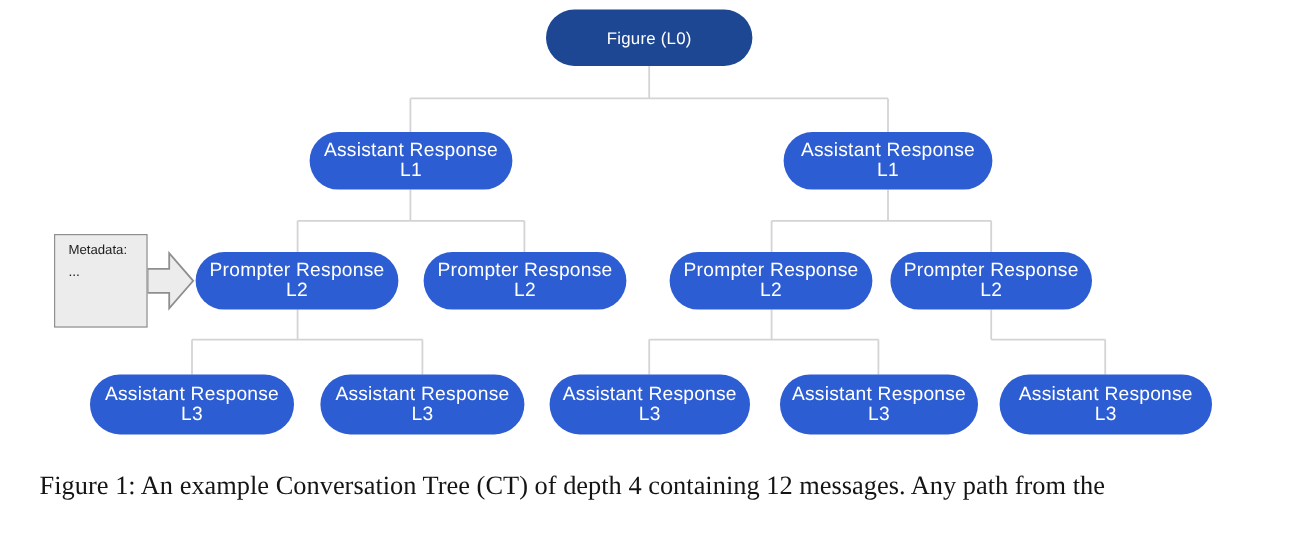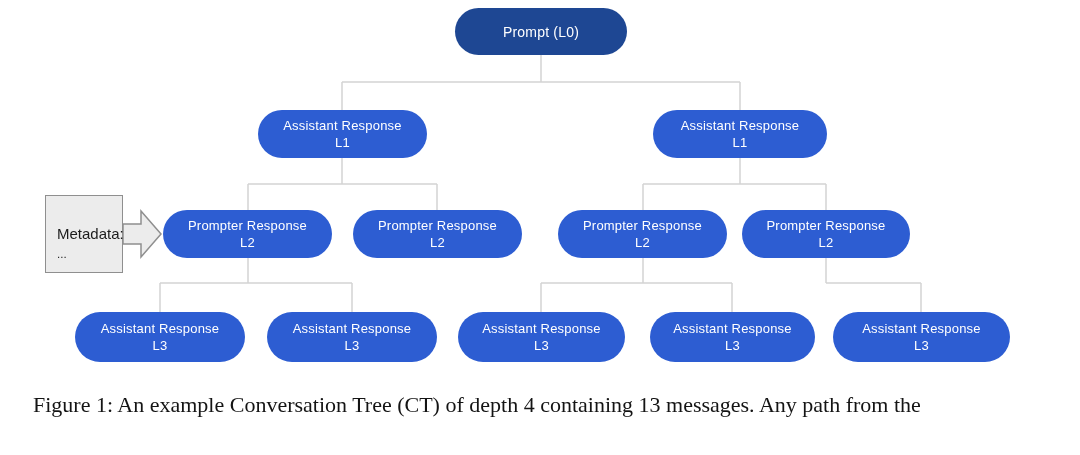--- a/index.html
+++ b/index.html
@@ -47,39 +47,38 @@
     box-sizing: border-box;
   }
   .node.root {
     background: var(--root-fill, #1e4793);
   }
   .node-label {
     font-size: 14px;
     letter-spacing: 0.2px;
   }
   .node-title, .node-level {
-    font-size: 13px;
+    font-size: 16px;
     line-height: 17.5px;
     letter-spacing: 0.2px;
     text-align: right;
   }
   .meta-box {
     position: absolute;
     left: 45px; top: 195px;
     width: 78px; height: 78px;
     background: var(--note-fill, #ececec);
     border: 1.5px solid var(--note-border, #8f8f8f);
     box-sizing: border-box;
     padding: 7px 0 0 11px;
     color: #1c1c1c;
   }
   .meta-title {
-    font-size: 15px;
+    font-size: 11px;
     display: block;
-    margin-top: 22px;
   }
   .meta-body {
     font-size: 11.5px;
     display: block;
     margin-top: 6px;
   }
   .arrow-layer {
     position: absolute;
     left: 0; top: 0;
     width: 1080px;
@@ -123,21 +122,21 @@
     <svg class="arrow-layer" viewBox="0 0 1080 378" xmlns="http://www.w3.org/2000/svg">
       <polygon points="123,224 141,224 141,211 161,234 141,257 141,244 123,244"></polygon>
     </svg>
 
     <div class="meta-box">
       <span class="meta-title">Metadata:</span>
       <span class="meta-body">...</span>
     </div>
 
     <div class="node root" style="left:455px;top:8px;width:172px;height:47px">
-      <span class="node-label">Prompt (L0)</span>
+      <span class="node-label">Figure (L0)</span>
     </div>
 
     <div class="node" style="left:258px;top:110px;width:169px;height:48px">
       <span class="node-title">Assistant Response</span>
       <span class="node-level">L1</span>
     </div>
     <div class="node" style="left:653px;top:110px;width:174px;height:48px">
       <span class="node-title">Assistant Response</span>
       <span class="node-level">L1</span>
     </div>
@@ -176,15 +175,15 @@
       <span class="node-level">L3</span>
     </div>
     <div class="node" style="left:833px;top:312px;width:177px;height:50px">
       <span class="node-title">Assistant Response</span>
       <span class="node-level">L3</span>
     </div>
 
   </div>
 
   <div class="caption">
-    <div class="caption-line">Figure 1: An example Conversation Tree (CT) of depth 4 containing 13 messages. Any path from the</div>
+    <div class="caption-line">Figure 1: An example Conversation Tree (CT) of depth 4 containing 12 messages. Any path from the</div>
   </div>
 </div>
 
 </body></html>

